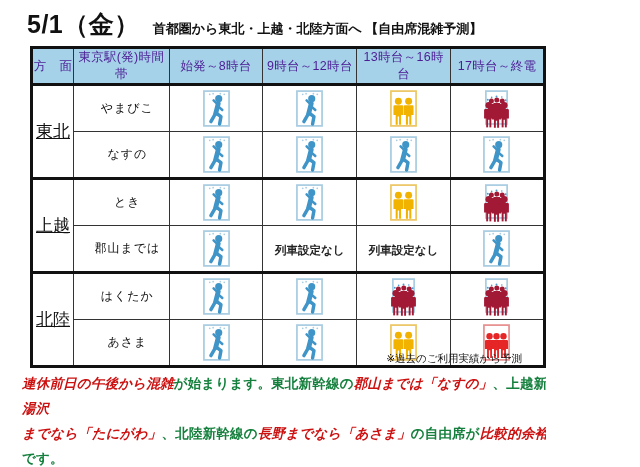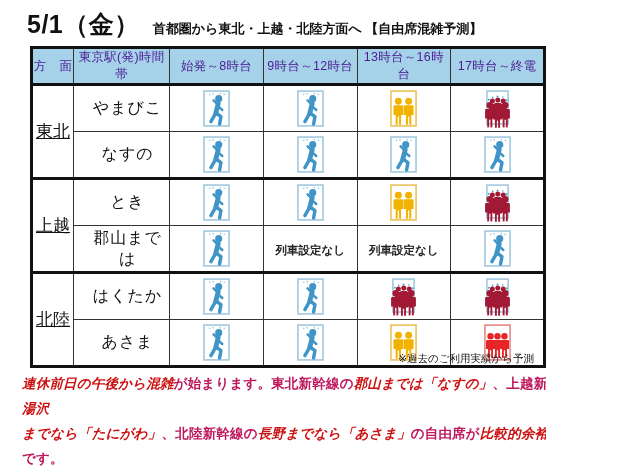--- a/index.html
+++ b/index.html
@@ -20,34 +20,34 @@
     border:3px solid #111;
   }
   .fc th, .fc td { border:1.6px solid #333; padding:0; text-align:center; vertical-align:middle; background:#fff; }
   .fc th {
     height:31px; background:var(--header-bg); color:#4c1d95;
     font-size:12.5px; font-weight:400; letter-spacing:0.3px;
   }
   .fc td { height:45px; }
   .fc tr.group-start td { border-top:3px solid #111; }
   .fc td.dir { font-size:17px; font-weight:500;text-decoration:underline; }
-  .fc td.train { font-size:16px; font-weight:500; letter-spacing:1px;padding-left:12px; }
+  .fc td.train { font-size:12px; font-weight:500; letter-spacing:1px;padding-left:12px; }
   .nosvc { font-size:11.5px; color:#222; font-weight:700; }
   .cicon { width:29px; height:39px; vertical-align:middle; overflow:visible; }
 
   
-  .footnote { position:absolute; top:352px; right:12px; font-size:10.5px; color:#111; }
+  .footnote { position:absolute; top:352px; right:24px; font-size:10.5px; color:#111; }
 
   
   .summary {
     position:absolute; left:22px; top:372px; width:606px; margin:0;
     font-size:13.5px; font-weight:700; line-height:1.85; letter-spacing:0.2px; color:#1a1a1a;
   }
   .seg-red { color:var(--accent-red);font-style:italic; }
-  .seg-black { color:#be185d; }
+  .seg-black { color:#15803d; }
 
   
   .logo { position:absolute; top:421px; right:11px; text-align:right; color:var(--logo-gray); }
   .logo-ruby { display:block; font-size:7px; font-weight:700; letter-spacing:1px; margin-right:13px; margin-bottom:-4px; }
   .logo-main { font-size:26px; font-weight:800; letter-spacing:0.5px; line-height:1; }
   .svg-defs { position:absolute; width:0; height:0; }
 </style>
 </head>
 <body>
 

